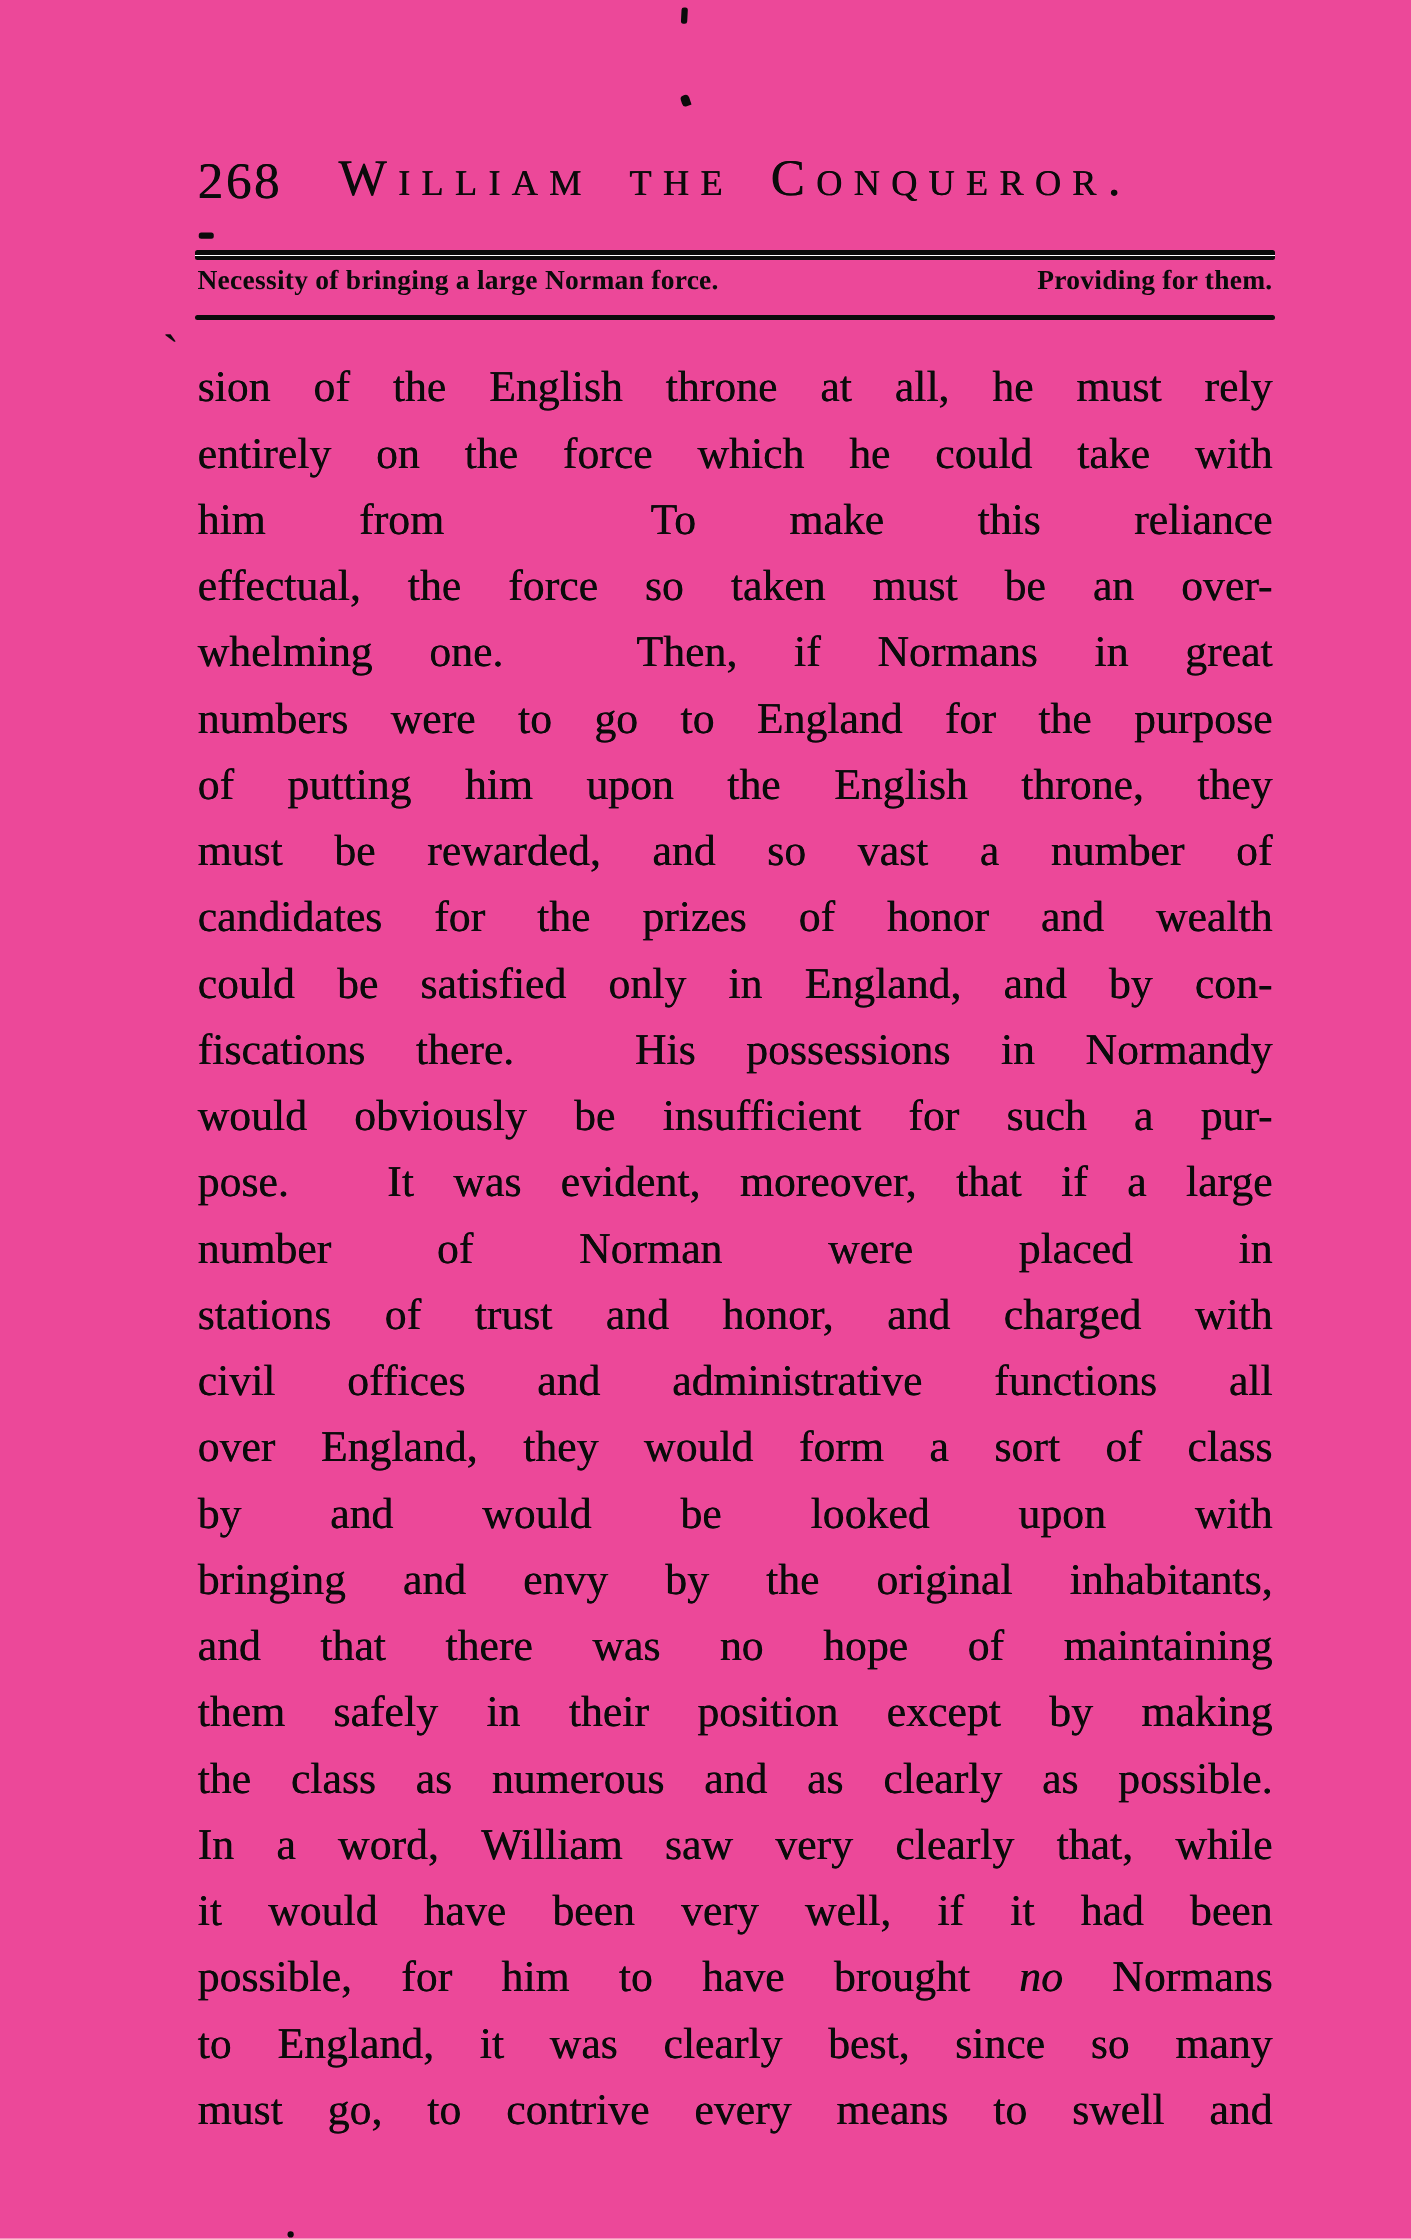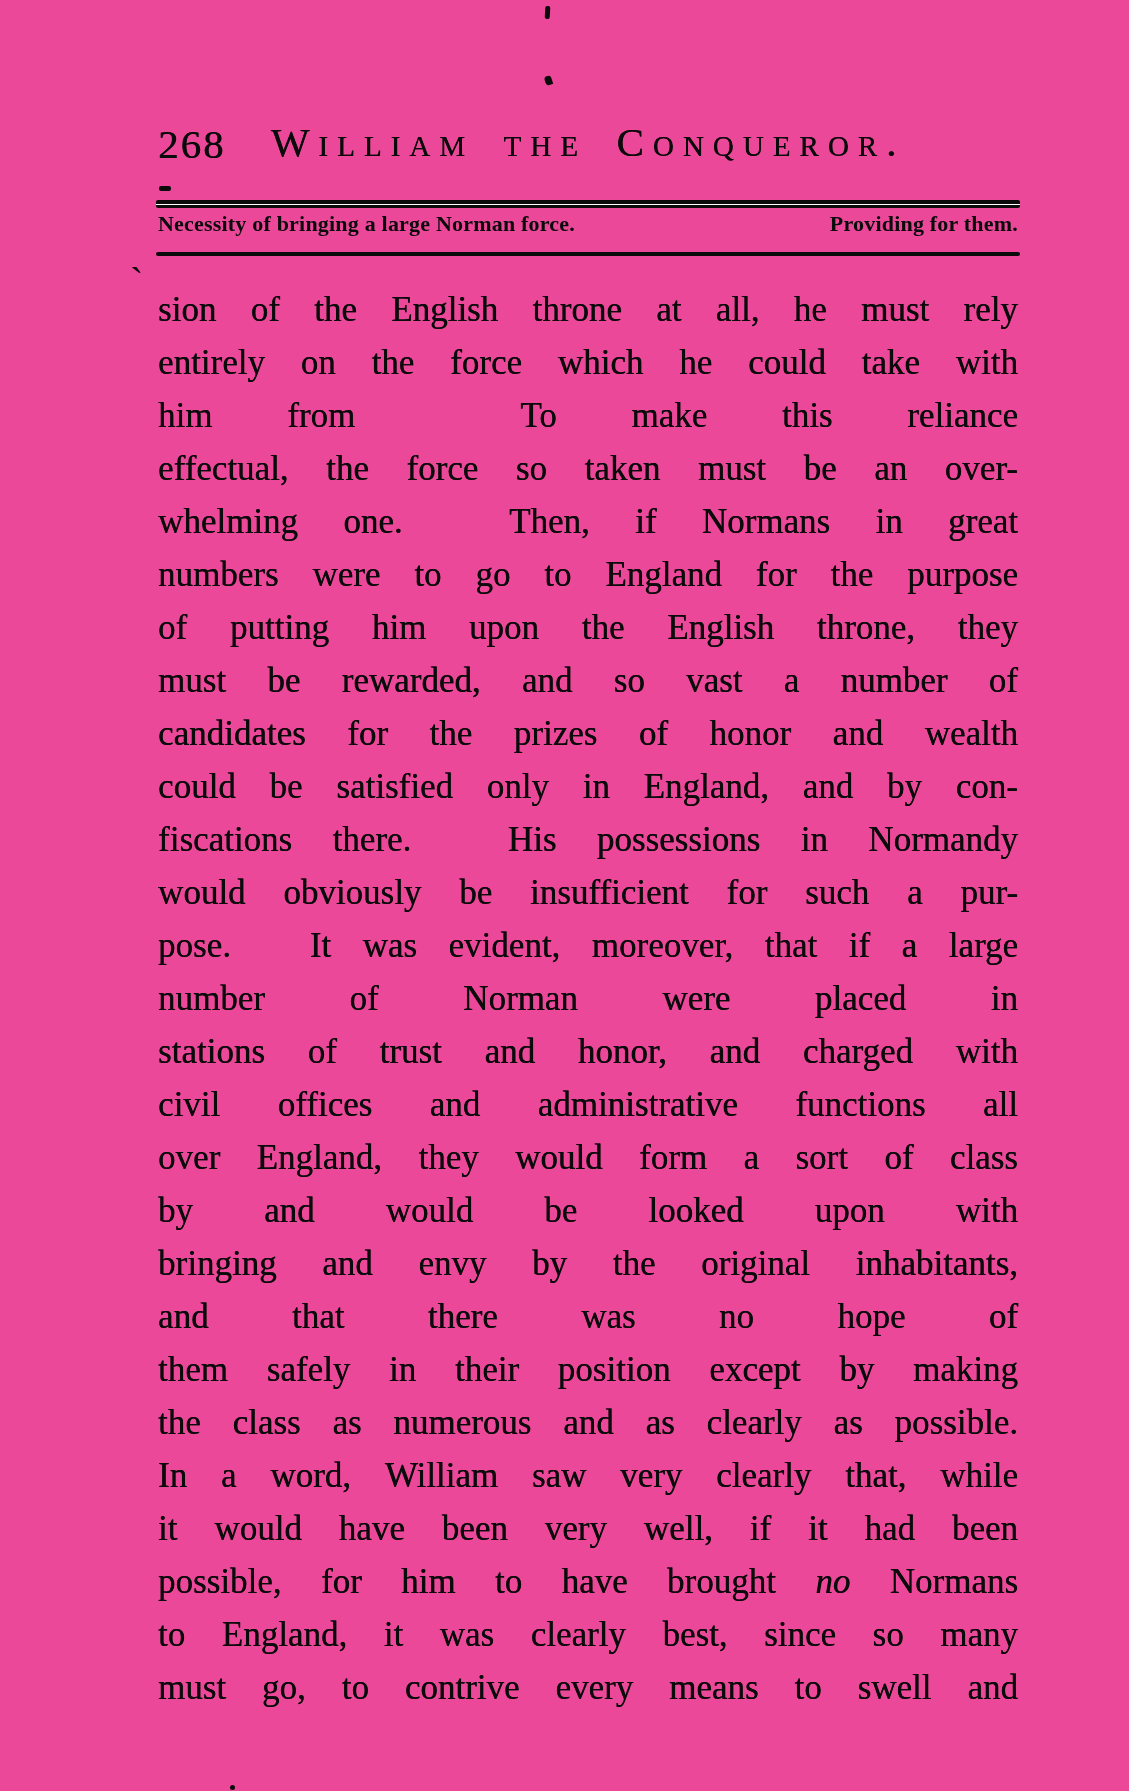--- a/index.html
+++ b/index.html
@@ -363,20 +363,21 @@
         <span class="word">inhabitants,</span>
       </div>
       <div class="line">
         <span class="word">and</span>
         <span class="word">that</span>
         <span class="word">there</span>
         <span class="word">was</span>
         <span class="word">no</span>
         <span class="word">hope</span>
         <span class="word">of</span>
+        <span class="word">maintaining</span>
       </div>
       <div class="line">
         <span class="word">them</span>
         <span class="word">safely</span>
         <span class="word">in</span>
         <span class="word">their</span>
         <span class="word">position</span>
         <span class="word">except</span>
         <span class="word">by</span>
         <span class="word">making</span>

